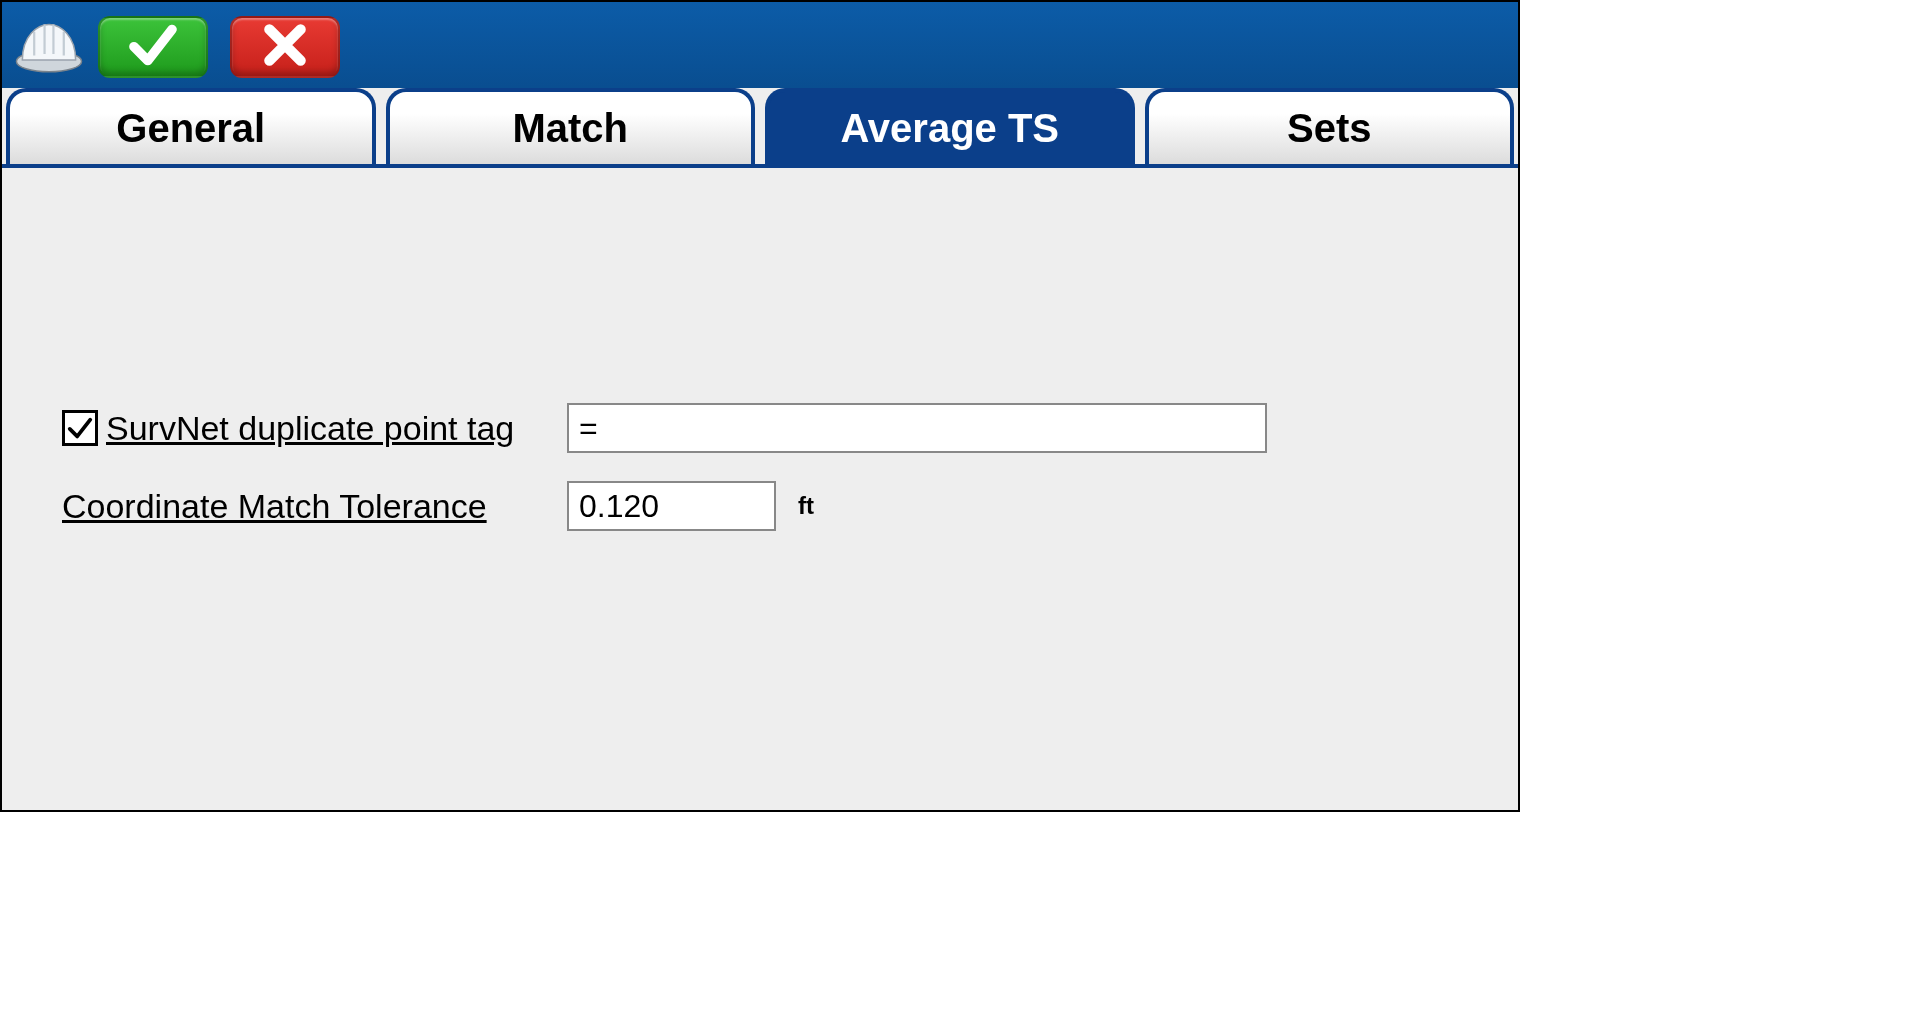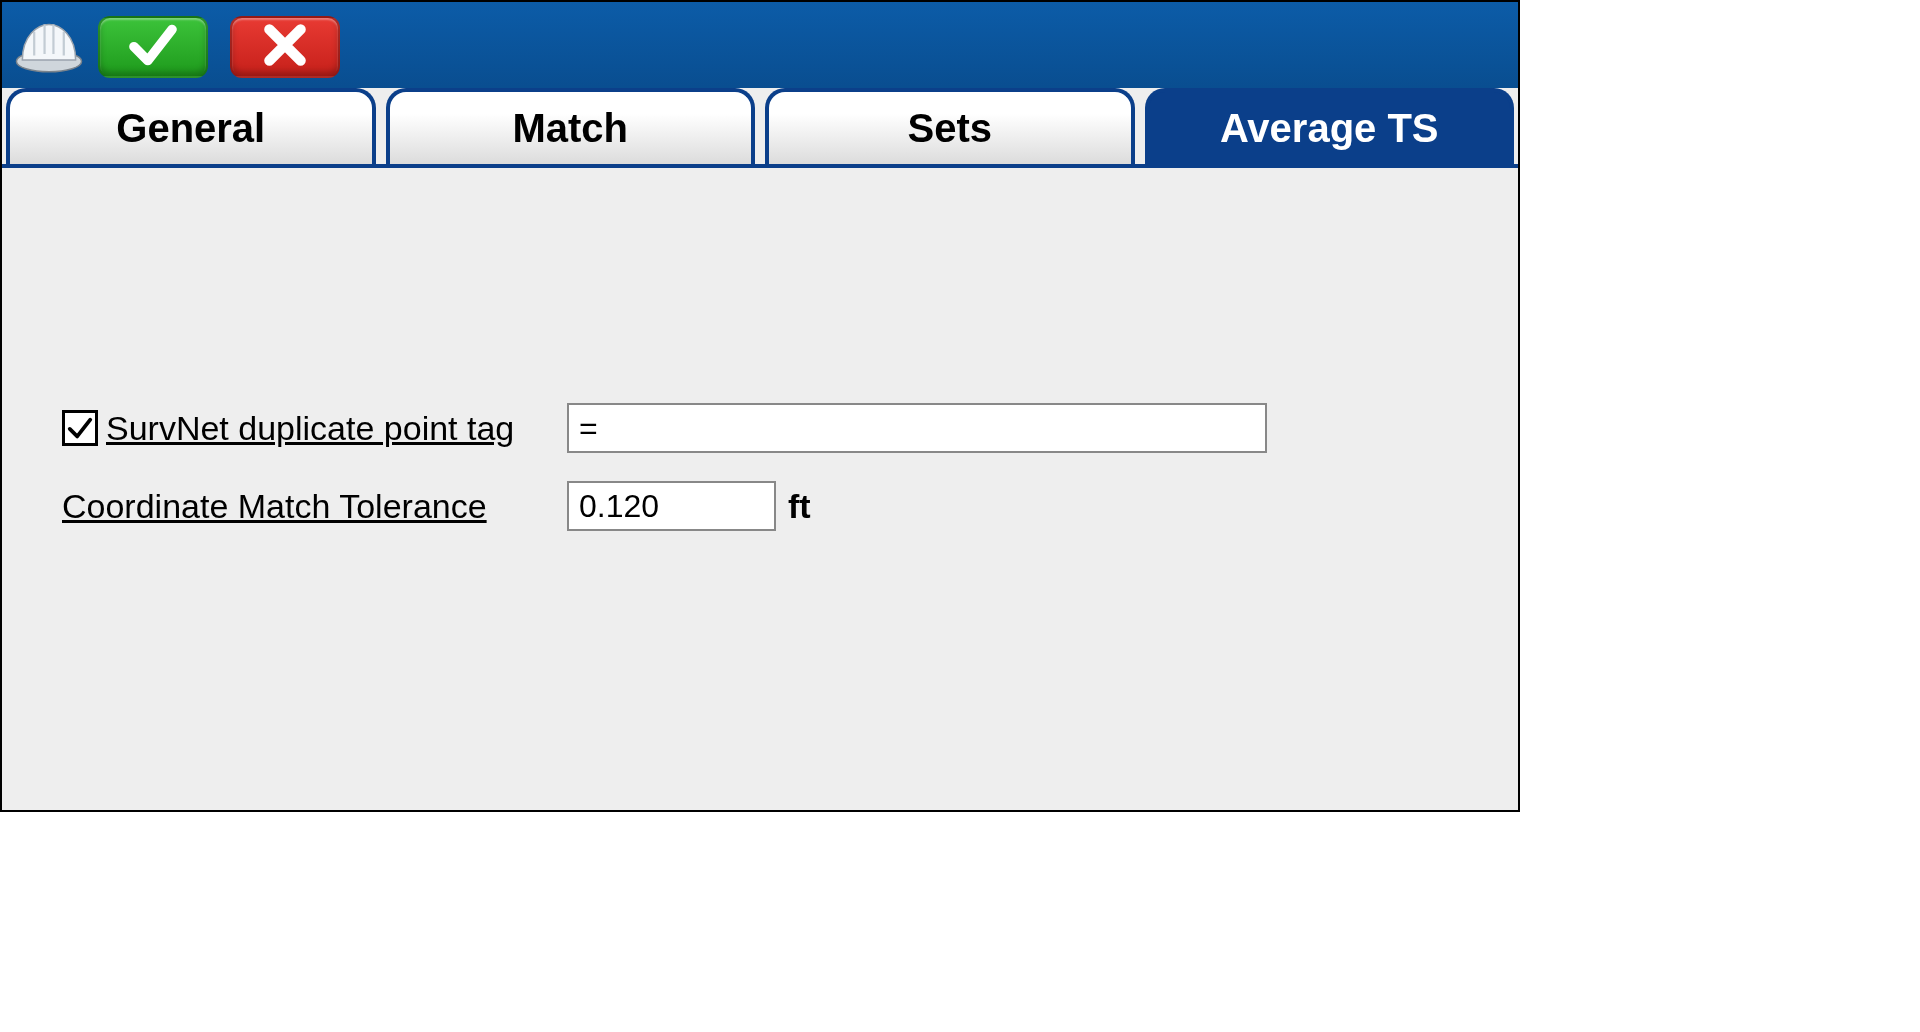--- a/index.html
+++ b/index.html
@@ -117,21 +117,21 @@
     .txt {
       border: 2px solid #888;
       background: #fff;
       height: 50px;
       font-size: 32px;
       padding: 2px 10px;
       font-family: inherit;
     }
     .txt-wide { width: 700px; }
     .txt-num { width: 209px; }
-    .unit { font-weight: bold; margin-left: 12px; font-size: 34px; }
+    .unit { font-weight: bold; margin-left: 22px; font-size: 24px; }
     .radio-group { display: flex; align-items: center; gap: 40px; margin-left: 40px; }
     .radio-item { display: flex; align-items: center; gap: 8px; cursor: pointer; }
     .radio {
       width: 36px; height: 36px;
       border-radius: 50%;
       border: 3px solid #000;
       background: radial-gradient(circle at 30% 30%, #fff, #dcdcdc);
       display: inline-flex;
       align-items: center; justify-content: center;
     }
@@ -164,22 +164,22 @@
       <svg class="x-glyph" viewBox="0 0 60 60">
         <path d="M12 12 L48 48 M48 12 L12 48" fill="none" stroke="#fff" stroke-width="12" stroke-linecap="round"></path>
       </svg>
     </span>
   </div>
 </div>
 
 <div class="tabrow">
   <div class="tab tab-inactive">General</div>
   <div class="tab tab-inactive">Match</div>
+  <div class="tab tab-active">Average TS</div>
   <div class="tab tab-inactive">Sets</div>
-  <div class="tab tab-active">Average TS</div>
 </div>
 
 <div class="content">
   <div class="spacer"></div>
 
   <div class="row">
     <div class="row-left">
       <span class="chk">
         <svg viewBox="0 0 30 30">
           <path d="M4 16 L12 24 L26 6" fill="none" stroke="#000" stroke-width="4" stroke-linecap="round" stroke-linejoin="round"></path>

